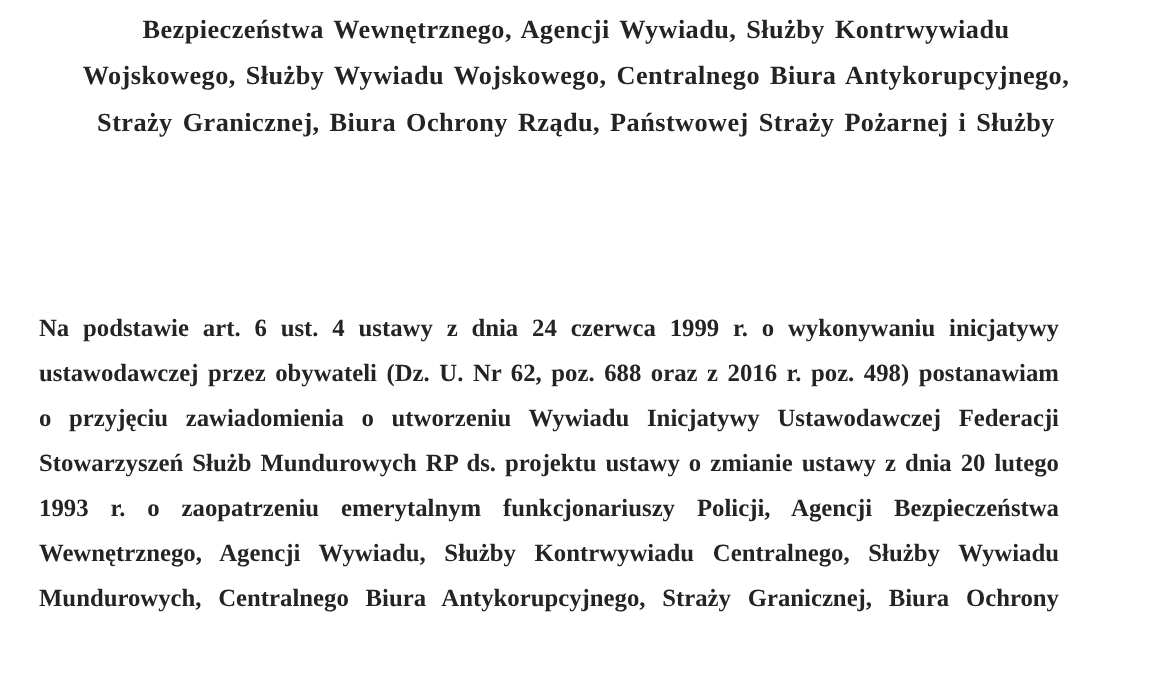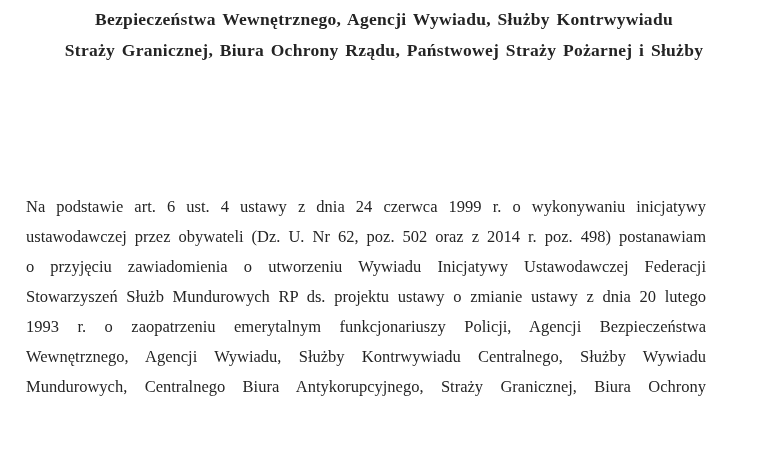--- a/index.html
+++ b/index.html
@@ -26,46 +26,47 @@
     line-height: 31px;
     text-align: center;
     font-weight: bold;
     font-size: 17.5px;
     letter-spacing: 0.3px;
     word-spacing: 2px;
     white-space: nowrap;
   }
   .paragraph {
     position: absolute;
-    top: 192px; left: 26px; right: 62px;
+    top: 204px; left: 26px; right: 62px; font-weight: bold;
   }
   .paragraph-line {
     height: 30px;
     line-height: 30px;
     font-size: 16.5px;
     text-align: justify;
     text-align-last: justify;
   }
   .paragraph-line.last {
     text-align-last: left;
   }
 </style>
 </head>
 <body>
 
 <div class="page">
 
   <div class="heading">
     <div class="heading-line">Bezpieczeństwa Wewnętrznego, Agencji Wywiadu, Służby Kontrwywiadu</div>
+    <div class="heading-line">Wojskowego, Służby Wywiadu Wojskowego, Centralnego Biura Antykorupcyjnego,</div>
     <div class="heading-line">Straży Granicznej, Biura Ochrony Rządu, Państwowej Straży Pożarnej i Służby</div>
   </div>
 
   <div class="paragraph">
     <div class="paragraph-line">Na podstawie art. 6 ust. 4 ustawy z dnia 24 czerwca 1999 r. o wykonywaniu inicjatywy</div>
-    <div class="paragraph-line">ustawodawczej przez obywateli (Dz. U. Nr 62, poz. 502 oraz z 2014 r. poz. 498) postanawiam</div>
+    <div class="paragraph-line">ustawodawczej przez obywateli (Dz. U. Nr 62, poz. 688 oraz z 2016 r. poz. 498) postanawiam</div>
     <div class="paragraph-line">o przyjęciu zawiadomienia o utworzeniu Wywiadu Inicjatywy Ustawodawczej Federacji</div>
     <div class="paragraph-line">Stowarzyszeń Służb Mundurowych RP ds. projektu ustawy o zmianie ustawy z dnia 20 lutego</div>
     <div class="paragraph-line">1993 r. o zaopatrzeniu emerytalnym funkcjonariuszy Policji, Agencji Bezpieczeństwa</div>
     <div class="paragraph-line">Wewnętrznego, Agencji Wywiadu, Służby Kontrwywiadu Centralnego, Służby Wywiadu</div>
     <div class="paragraph-line">Mundurowych, Centralnego Biura Antykorupcyjnego, Straży Granicznej, Biura Ochrony</div>
   </div>
 
 </div>
 
 </body></html>

